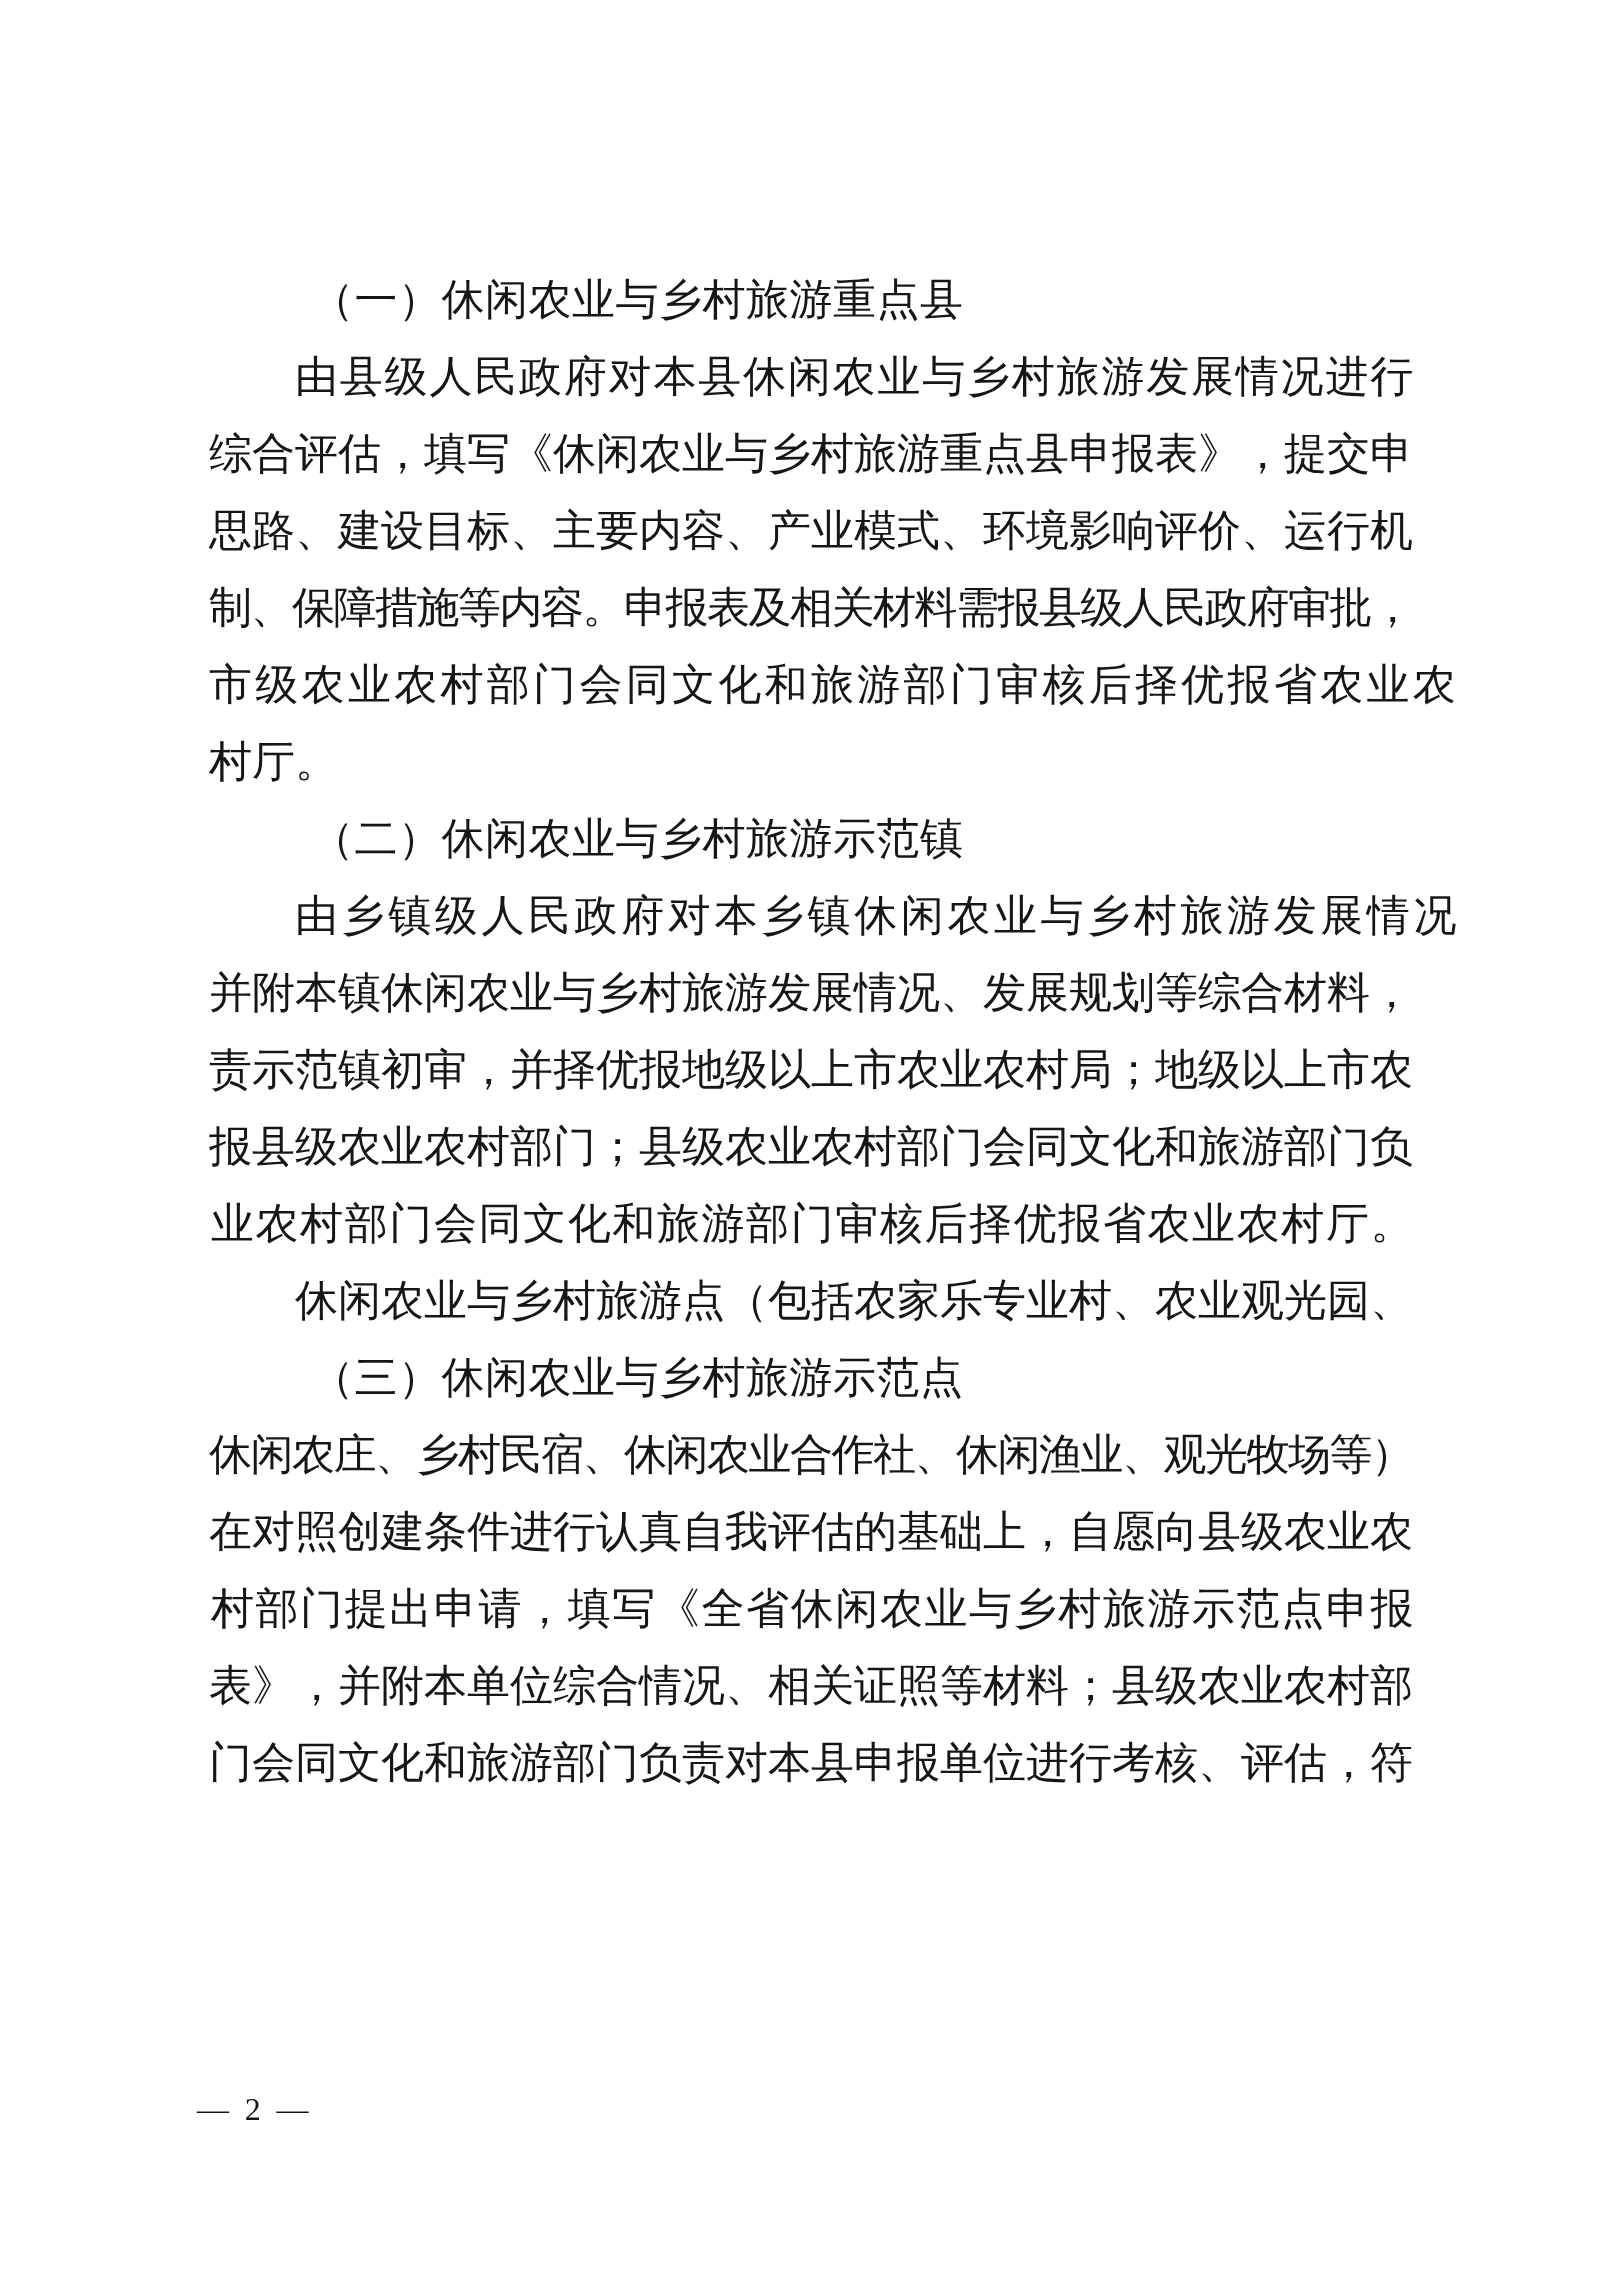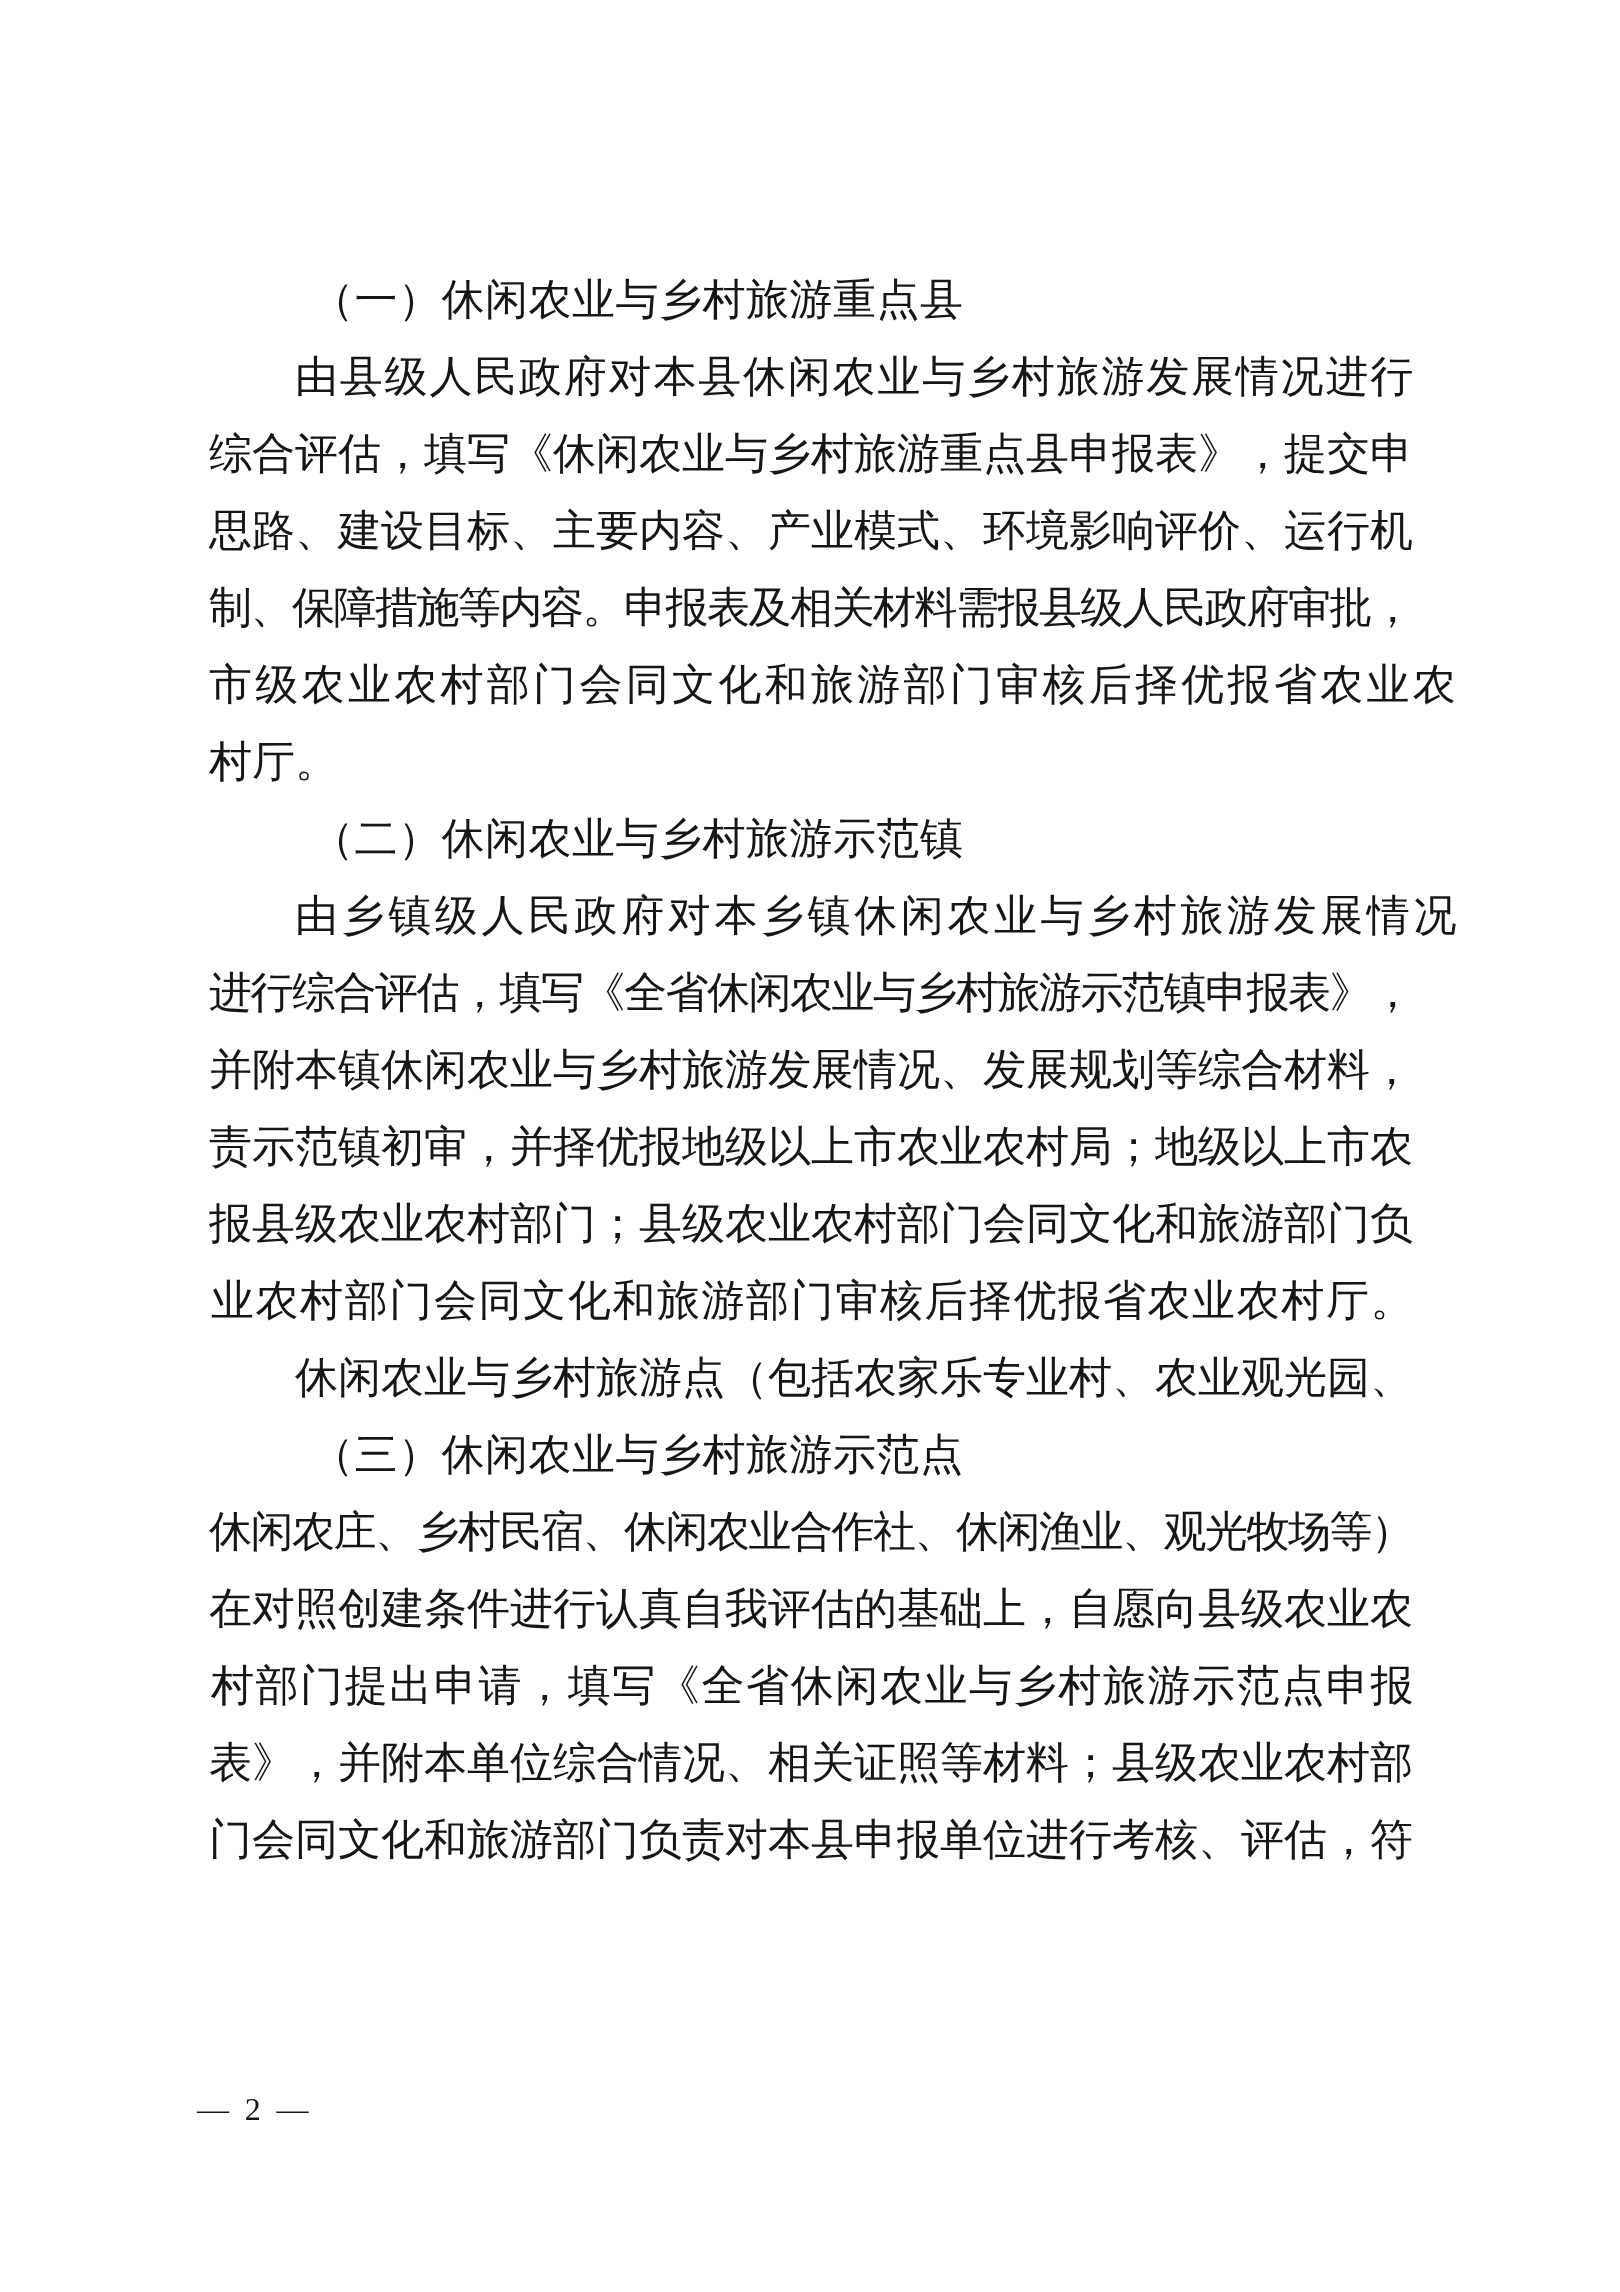--- a/index.html
+++ b/index.html
@@ -60,21 +60,20 @@
   <div class="text-block">
     <div class="ln heading">（一）休闲农业与乡村旅游重点县</div>
     <div class="ln indent sp18">由县级人民政府对本县休闲农业与乡村旅游发展情况进行</div>
     <div class="ln">综合评估，填写《休闲农业与乡村旅游重点县申报表》，提交申</div>
     <div class="ln">思路、建设目标、主要内容、产业模式、环境影响评价、运行机</div>
     <div class="ln spn15">制、保障措施等内容。申报表及相关材料需报县级人民政府审批，</div>
     <div class="ln sp34">市级农业农村部门会同文化和旅游部门审核后择优报省农业农</div>
     <div class="ln">村厅。</div>
     <div class="ln heading">（二）休闲农业与乡村旅游示范镇</div>
     <div class="ln indent sp37">由乡镇级人民政府对本乡镇休闲农业与乡村旅游发展情况</div>
-    <div class="ln spn15">进行综合评估，填写《全省休闲农业与乡村旅游示范镇申报表》，</div>
     <div class="ln">并附本镇休闲农业与乡村旅游发展情况、发展规划等综合材料，</div>
     <div class="ln">责示范镇初审，并择优报地级以上市农业农村局；地级以上市农</div>
     <div class="ln">报县级农业农村部门；县级农业农村部门会同文化和旅游部门负</div>
     <div class="ln sp16">业农村部门会同文化和旅游部门审核后择优报省农业农村厅。</div>
     <div class="ln indent">休闲农业与乡村旅游点（包括农家乐专业村、农业观光园、</div>
     <div class="ln heading">（三）休闲农业与乡村旅游示范点</div>
     <div class="ln spn15">休闲农庄、乡村民宿、休闲农业合作社、休闲渔业、观光牧场等）</div>
     <div class="ln">在对照创建条件进行认真自我评估的基础上，自愿向县级农业农</div>
     <div class="ln sp16">村部门提出申请，填写《全省休闲农业与乡村旅游示范点申报</div>
     <div class="ln">表》，并附本单位综合情况、相关证照等材料；县级农业农村部</div>

